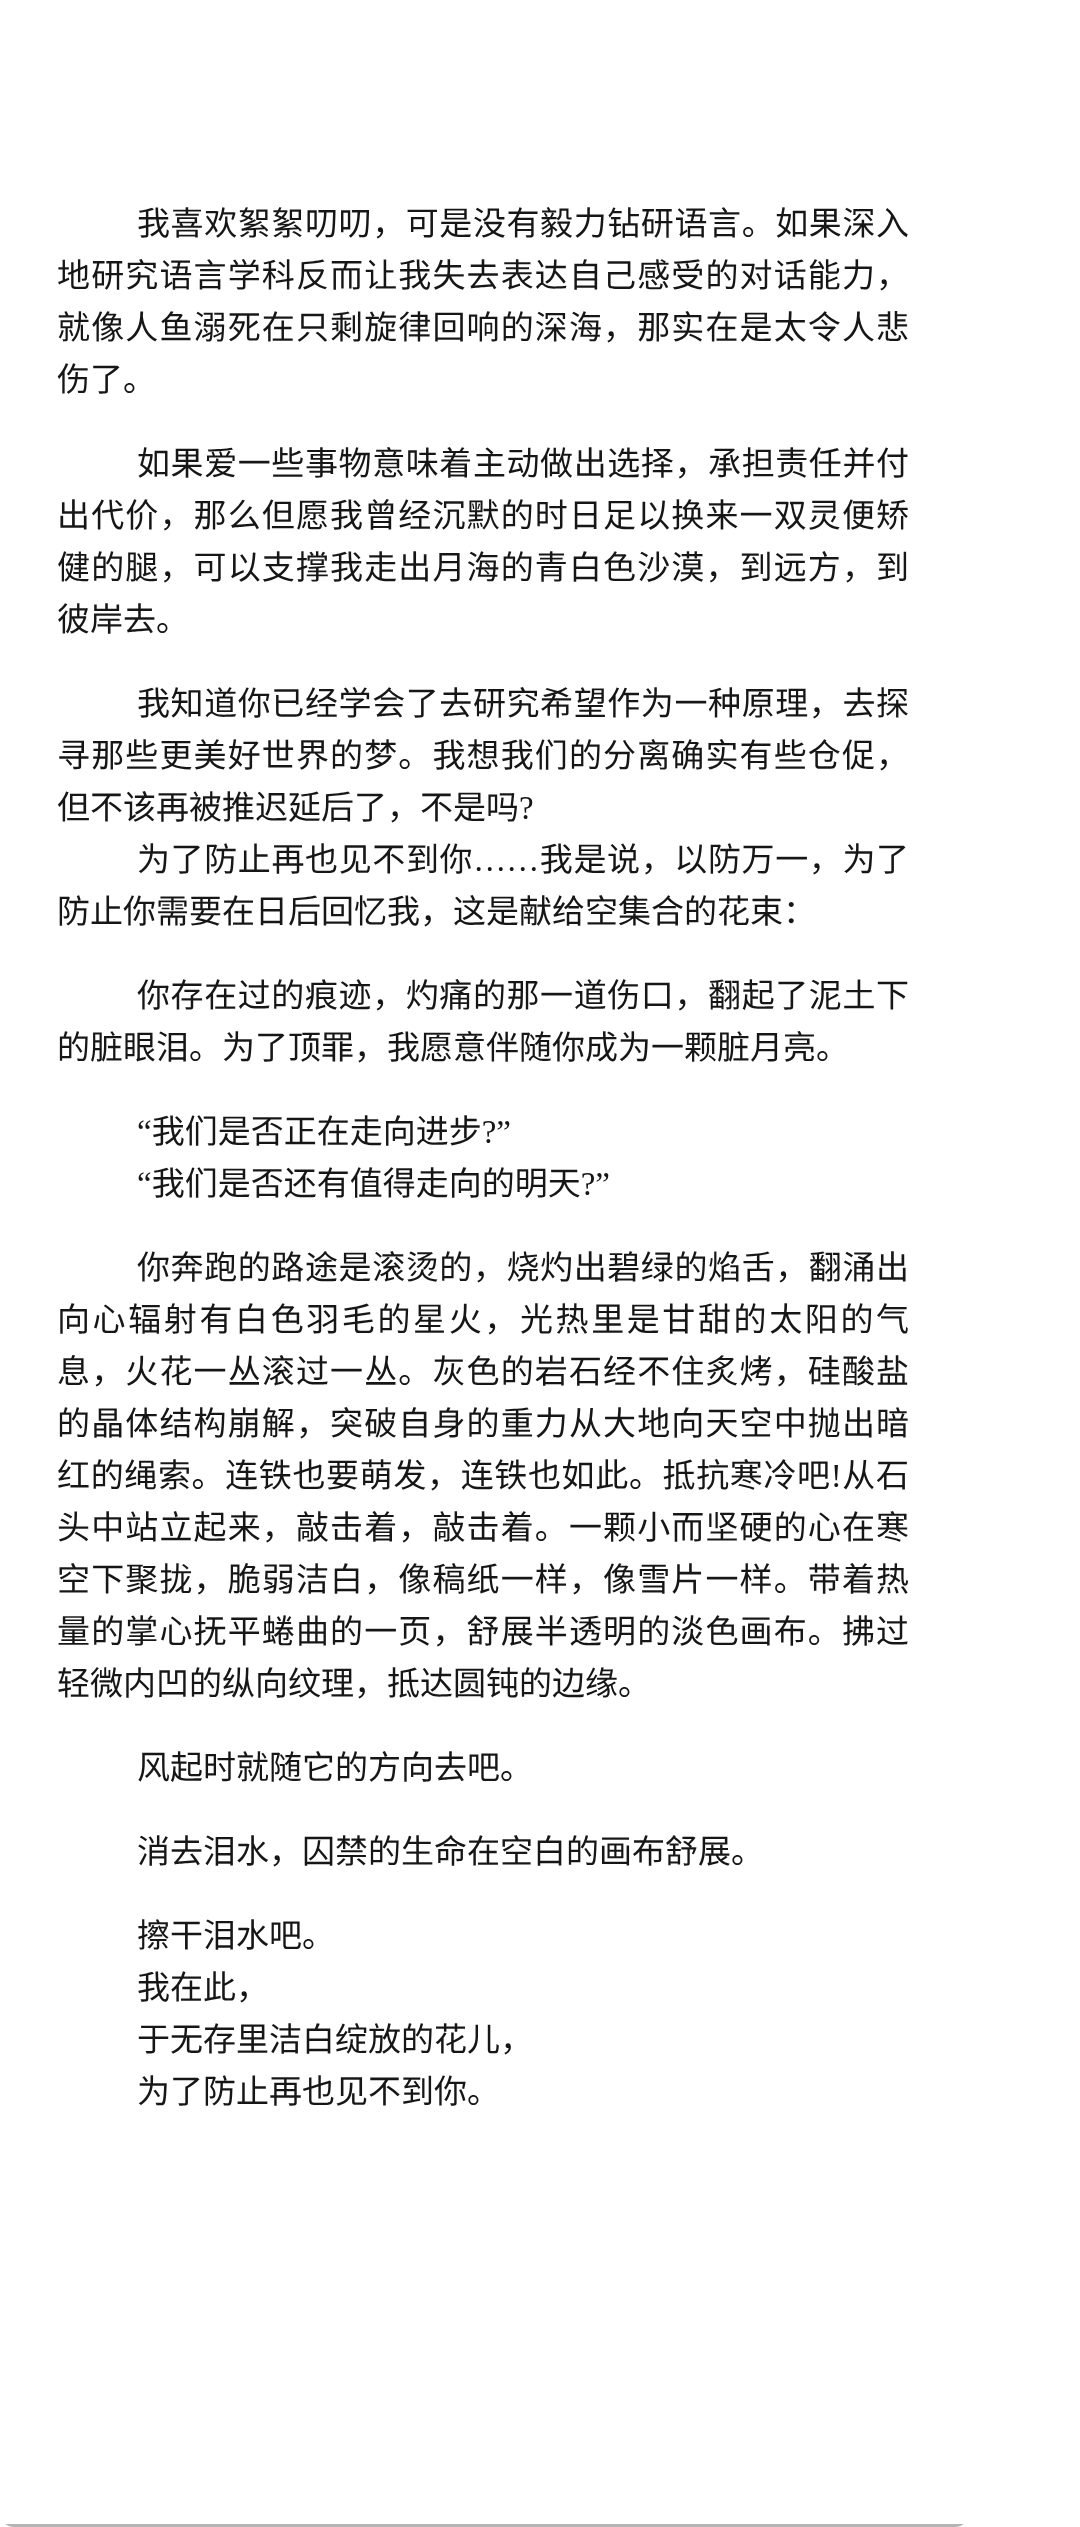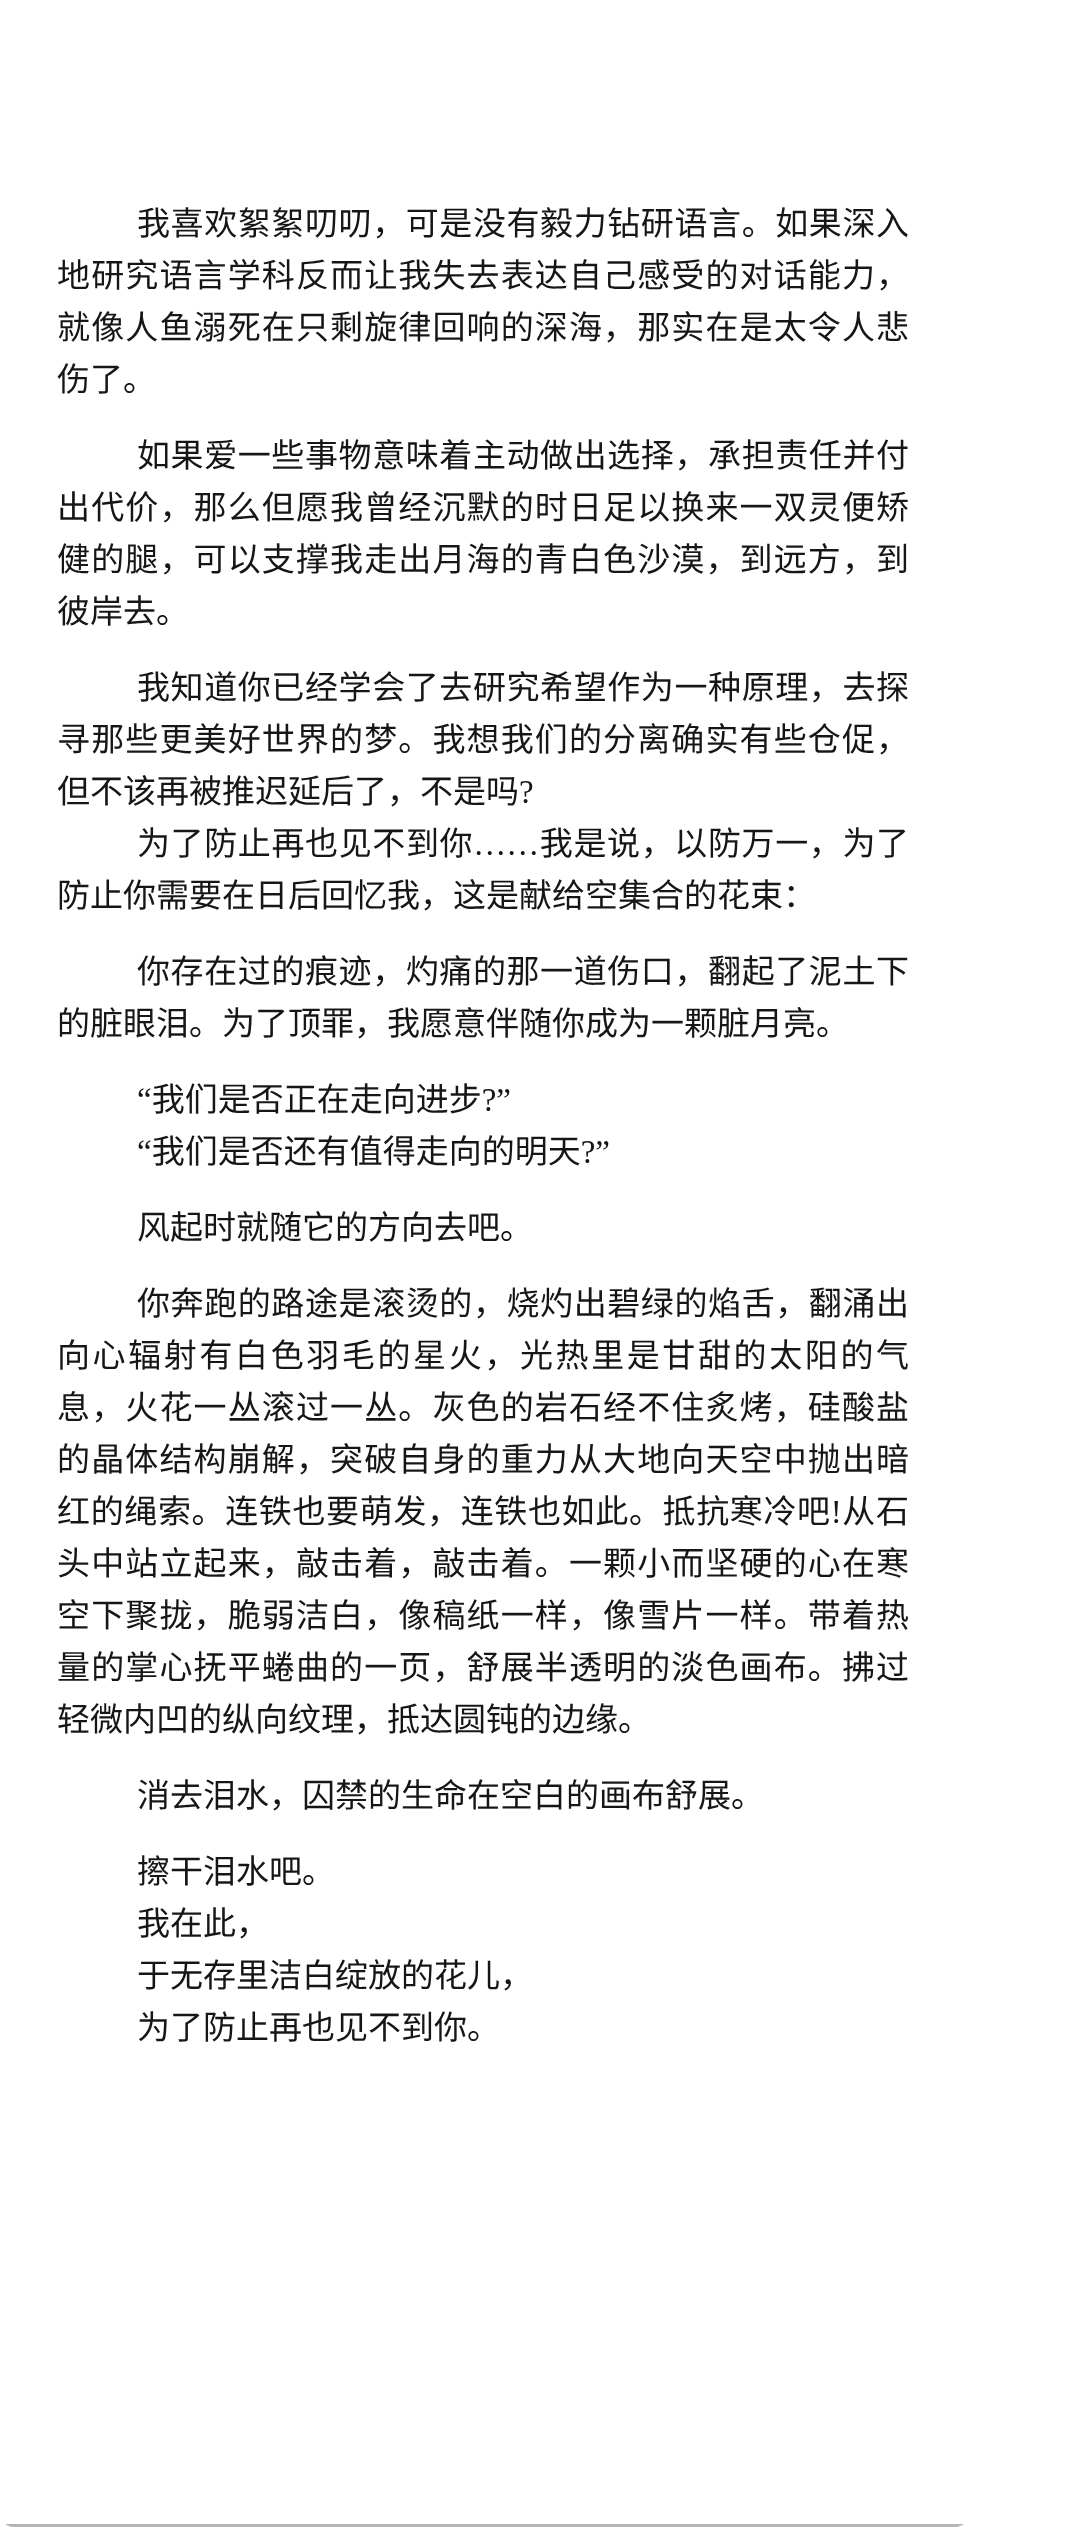--- a/index.html
+++ b/index.html
@@ -26,21 +26,21 @@
     font-size: 33px;
     line-height: 52px;
     color: #161616;
     text-align: justify;
     text-justify: inter-ideograph;
     text-indent: 80px;
     letter-spacing: 0;
     word-break: break-all;
   }
   .page-body p.gap {
-    margin-top: 24px;
+    margin-top: 32px;
   }
   .bottom-edge {
     position: absolute;
     left: 0;
     right: 0;
     bottom: 0;
     height: 3px;
     background: #b5b5b5;
   }
 </style>
@@ -49,22 +49,22 @@
 
 <div class="page">
   <div class="page-body">
     <p>我喜欢絮絮叨叨，可是没有毅力钻研语言。如果深入地研究语言学科反而让我失去表达自己感受的对话能力，就像人鱼溺死在只剩旋律回响的深海，那实在是太令人悲伤了。</p>
     <p class="gap">如果爱一些事物意味着主动做出选择，承担责任并付出代价，那么但愿我曾经沉默的时日足以换来一双灵便矫健的腿，可以支撑我走出月海的青白色沙漠，到远方，到彼岸去。</p>
     <p class="gap">我知道你已经学会了去研究希望作为一种原理，去探寻那些更美好世界的梦。我想我们的分离确实有些仓促，但不该再被推迟延后了，不是吗?</p>
     <p>为了防止再也见不到你……我是说，以防万一，为了防止你需要在日后回忆我，这是献给空集合的花束：</p>
     <p class="gap">你存在过的痕迹，灼痛的那一道伤口，翻起了泥土下的脏眼泪。为了顶罪，我愿意伴随你成为一颗脏月亮。</p>
     <p class="gap">“我们是否正在走向进步?”</p>
     <p>“我们是否还有值得走向的明天?”</p>
+    <p class="gap">你奔跑的路途是滚烫的，烧灼出碧绿的焰舌，翻涌出向心辐射有白色羽毛的星火，光热里是甘甜的太阳的气息，火花一丛滚过一丛。灰色的岩石经不住炙烤，硅酸盐的晶体结构崩解，突破自身的重力从大地向天空中抛出暗红的绳索。连铁也要萌发，连铁也如此。抵抗寒冷吧!从石头中站立起来，敲击着，敲击着。一颗小而坚硬的心在寒空下聚拢，脆弱洁白，像稿纸一样，像雪片一样。带着热量的掌心抚平蜷曲的一页，舒展半透明的淡色画布。拂过轻微内凹的纵向纹理，抵达圆钝的边缘。</p>
     <p class="gap">风起时就随它的方向去吧。</p>
-    <p class="gap">你奔跑的路途是滚烫的，烧灼出碧绿的焰舌，翻涌出向心辐射有白色羽毛的星火，光热里是甘甜的太阳的气息，火花一丛滚过一丛。灰色的岩石经不住炙烤，硅酸盐的晶体结构崩解，突破自身的重力从大地向天空中抛出暗红的绳索。连铁也要萌发，连铁也如此。抵抗寒冷吧!从石头中站立起来，敲击着，敲击着。一颗小而坚硬的心在寒空下聚拢，脆弱洁白，像稿纸一样，像雪片一样。带着热量的掌心抚平蜷曲的一页，舒展半透明的淡色画布。拂过轻微内凹的纵向纹理，抵达圆钝的边缘。</p>
     <p class="gap">消去泪水，囚禁的生命在空白的画布舒展。</p>
     <p class="gap">擦干泪水吧。</p>
     <p>我在此，</p>
     <p>于无存里洁白绽放的花儿，</p>
     <p>为了防止再也见不到你。</p>
   </div>
   <div class="bottom-edge"></div>
 </div>
 
 </body></html>

